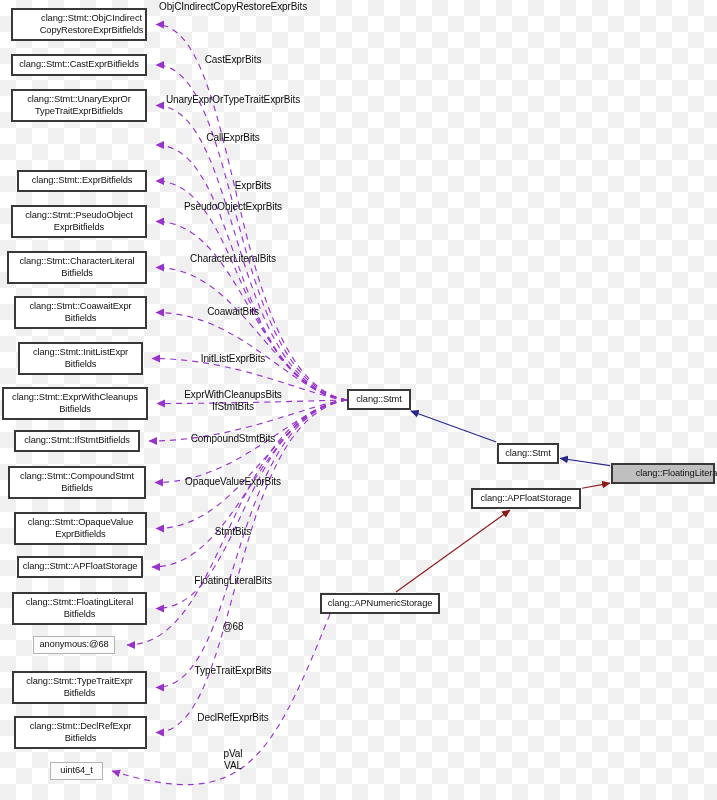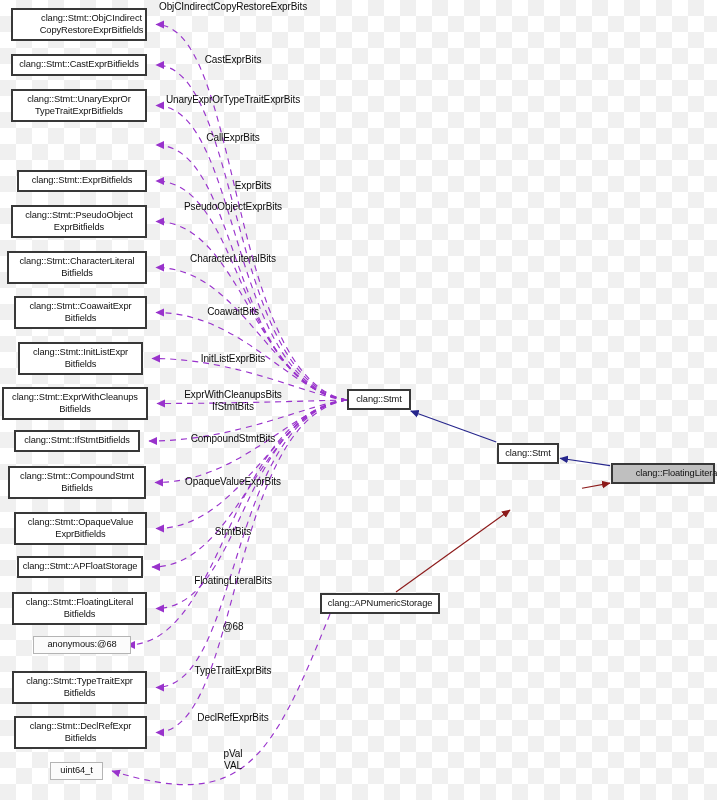--- a/index.html
+++ b/index.html
@@ -123,29 +123,30 @@
     <div class="node" style="left: 2px; top: 387px; width: 146px; height: 33px;">clang::Stmt::ExprWithCleanups
 Bitfields</div>
     <div class="node" style="left: 14px; top: 430px; width: 126px; height: 22px;">clang::Stmt::IfStmtBitfields</div>
     <div class="node" style="left: 8px; top: 466px; width: 138px; height: 33px;">clang::Stmt::CompoundStmt
 Bitfields</div>
     <div class="node" style="left: 14px; top: 512px; width: 133px; height: 33px;">clang::Stmt::OpaqueValue
 ExprBitfields</div>
     <div class="node" style="left: 17px; top: 556px; width: 126px; height: 22px;">clang::Stmt::APFloatStorage</div>
     <div class="node" style="left: 12px; top: 592px; width: 135px; height: 33px;">clang::Stmt::FloatingLiteral
 Bitfields</div>
-    <div class="node plain" style="left: 33px; top: 636px; width: 98px; height: 18px;">anonymous:@68</div>
+    <div class="node plain" style="left: 33px; top: 636px; width: 82px; height: 18px;">anonymous:@68</div>
     <div class="node" style="left: 12px; top: 671px; width: 135px; height: 33px;">clang::Stmt::TypeTraitExpr
 Bitfields</div>
     <div class="node" style="left: 14px; top: 716px; width: 133px; height: 33px;">clang::Stmt::DeclRefExpr
 Bitfields</div>
     <div class="node plain" style="left: 50px; top: 762px; width: 53px; height: 18px;">uint64_t</div>
     <div class="node" style="left: 347px; top: 389px; width: 64px; height: 21px;">clang::Stmt</div>
     <div class="node" style="left: 497px; top: 443px; width: 62px; height: 21px;">clang::Stmt</div>
     <div class="node focus" style="left: 611px; top: 463px; width: 104px; height: 21px; padding-left: 32px;">clang::FloatingLiteral</div>
+    <div class="node" style="left: 471px; top: 488px; width: 110px; height: 21px;">clang::APFloatStorage</div>
     <div class="node" style="left: 320px; top: 593px; width: 120px; height: 21px;">clang::APNumericStorage</div>
     <div class="edge-label" style="left: 233px; top: 1px;">ObjCIndirectCopyRestoreExprBits</div>
     <div class="edge-label" style="left: 233px; top: 54px;">CastExprBits</div>
     <div class="edge-label" style="left: 233px; top: 94px;">UnaryExprOrTypeTraitExprBits</div>
     <div class="edge-label" style="left: 233px; top: 132px;">CallExprBits</div>
     <div class="edge-label" style="left: 233px; top: 180px; padding-left: 40px;">ExprBits</div>
     <div class="edge-label" style="left: 233px; top: 201px;">PseudoObjectExprBits</div>
     <div class="edge-label" style="left: 233px; top: 253px;">CharacterLiteralBits</div>
     <div class="edge-label" style="left: 233px; top: 306px;">CoawaitBits</div>
     <div class="edge-label" style="left: 233px; top: 353px;">InitListExprBits</div>

